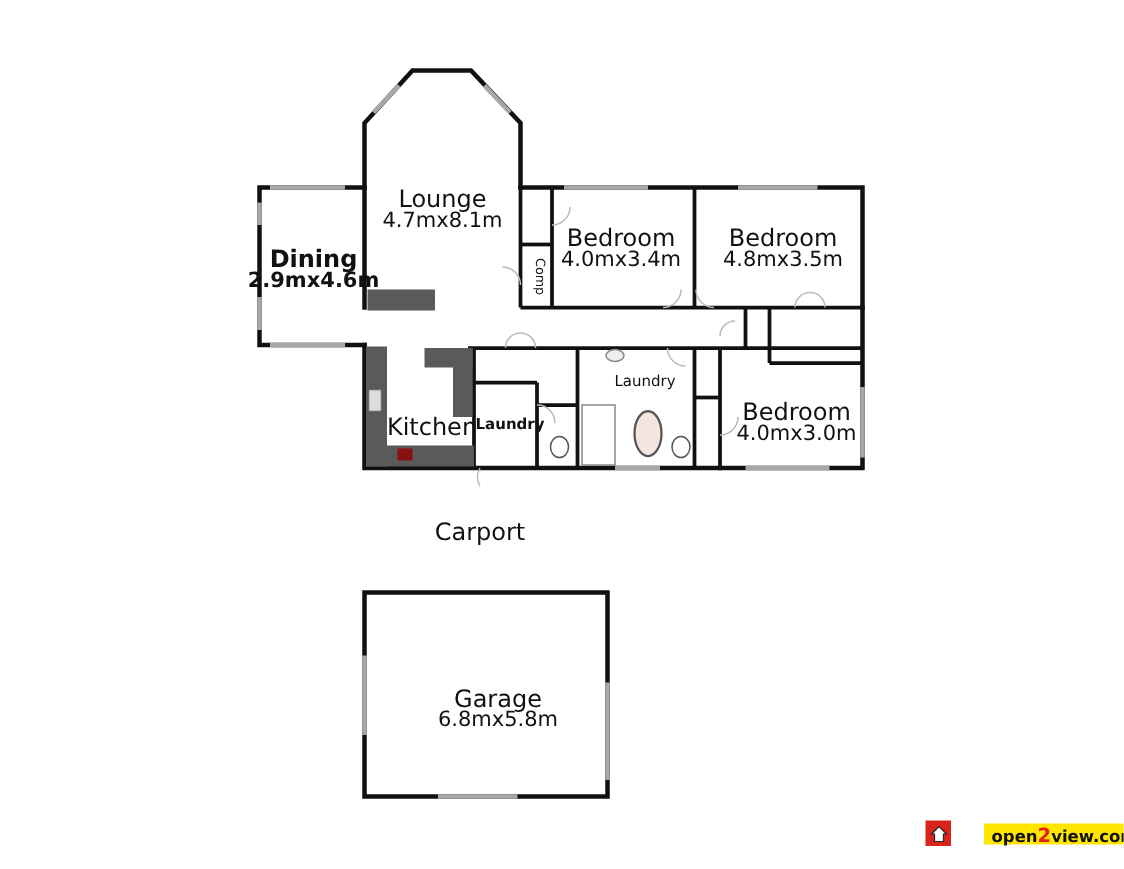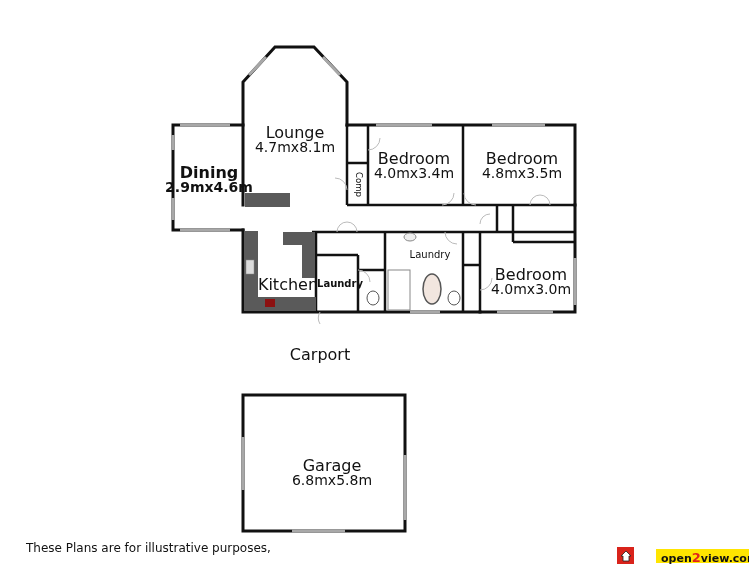--- a/index.html
+++ b/index.html
@@ -145,21 +145,20 @@
 </div>
 <div class="lbl" style="left:320px;top:346px;text-align:right;">
   <span class="name">Carport</span>
 </div>
 <div class="lbl" style="left:332px;top:457px;">
   <span class="name">Garage</span>
   <span class="dim">6.8mx5.8m</span>
 </div>
 
 <div id="disclaimer">
-  <div>These Plans are for illustrative purposes,</div>
 </div>
 
 <div id="logo">
   <div class="badge">
     <svg width="12" height="12" viewBox="0 0 12 12">
         <path d="M1,6 L6,1 L11,6 L9,6 L9,11 L3,11 L3,6 Z" fill="#fff" stroke="#222" stroke-width="0.8"></path>
       </svg>
   </div>
   <div class="brand"><span>open</span><span class="two">2</span><span>view.com</span></div>
 </div>

